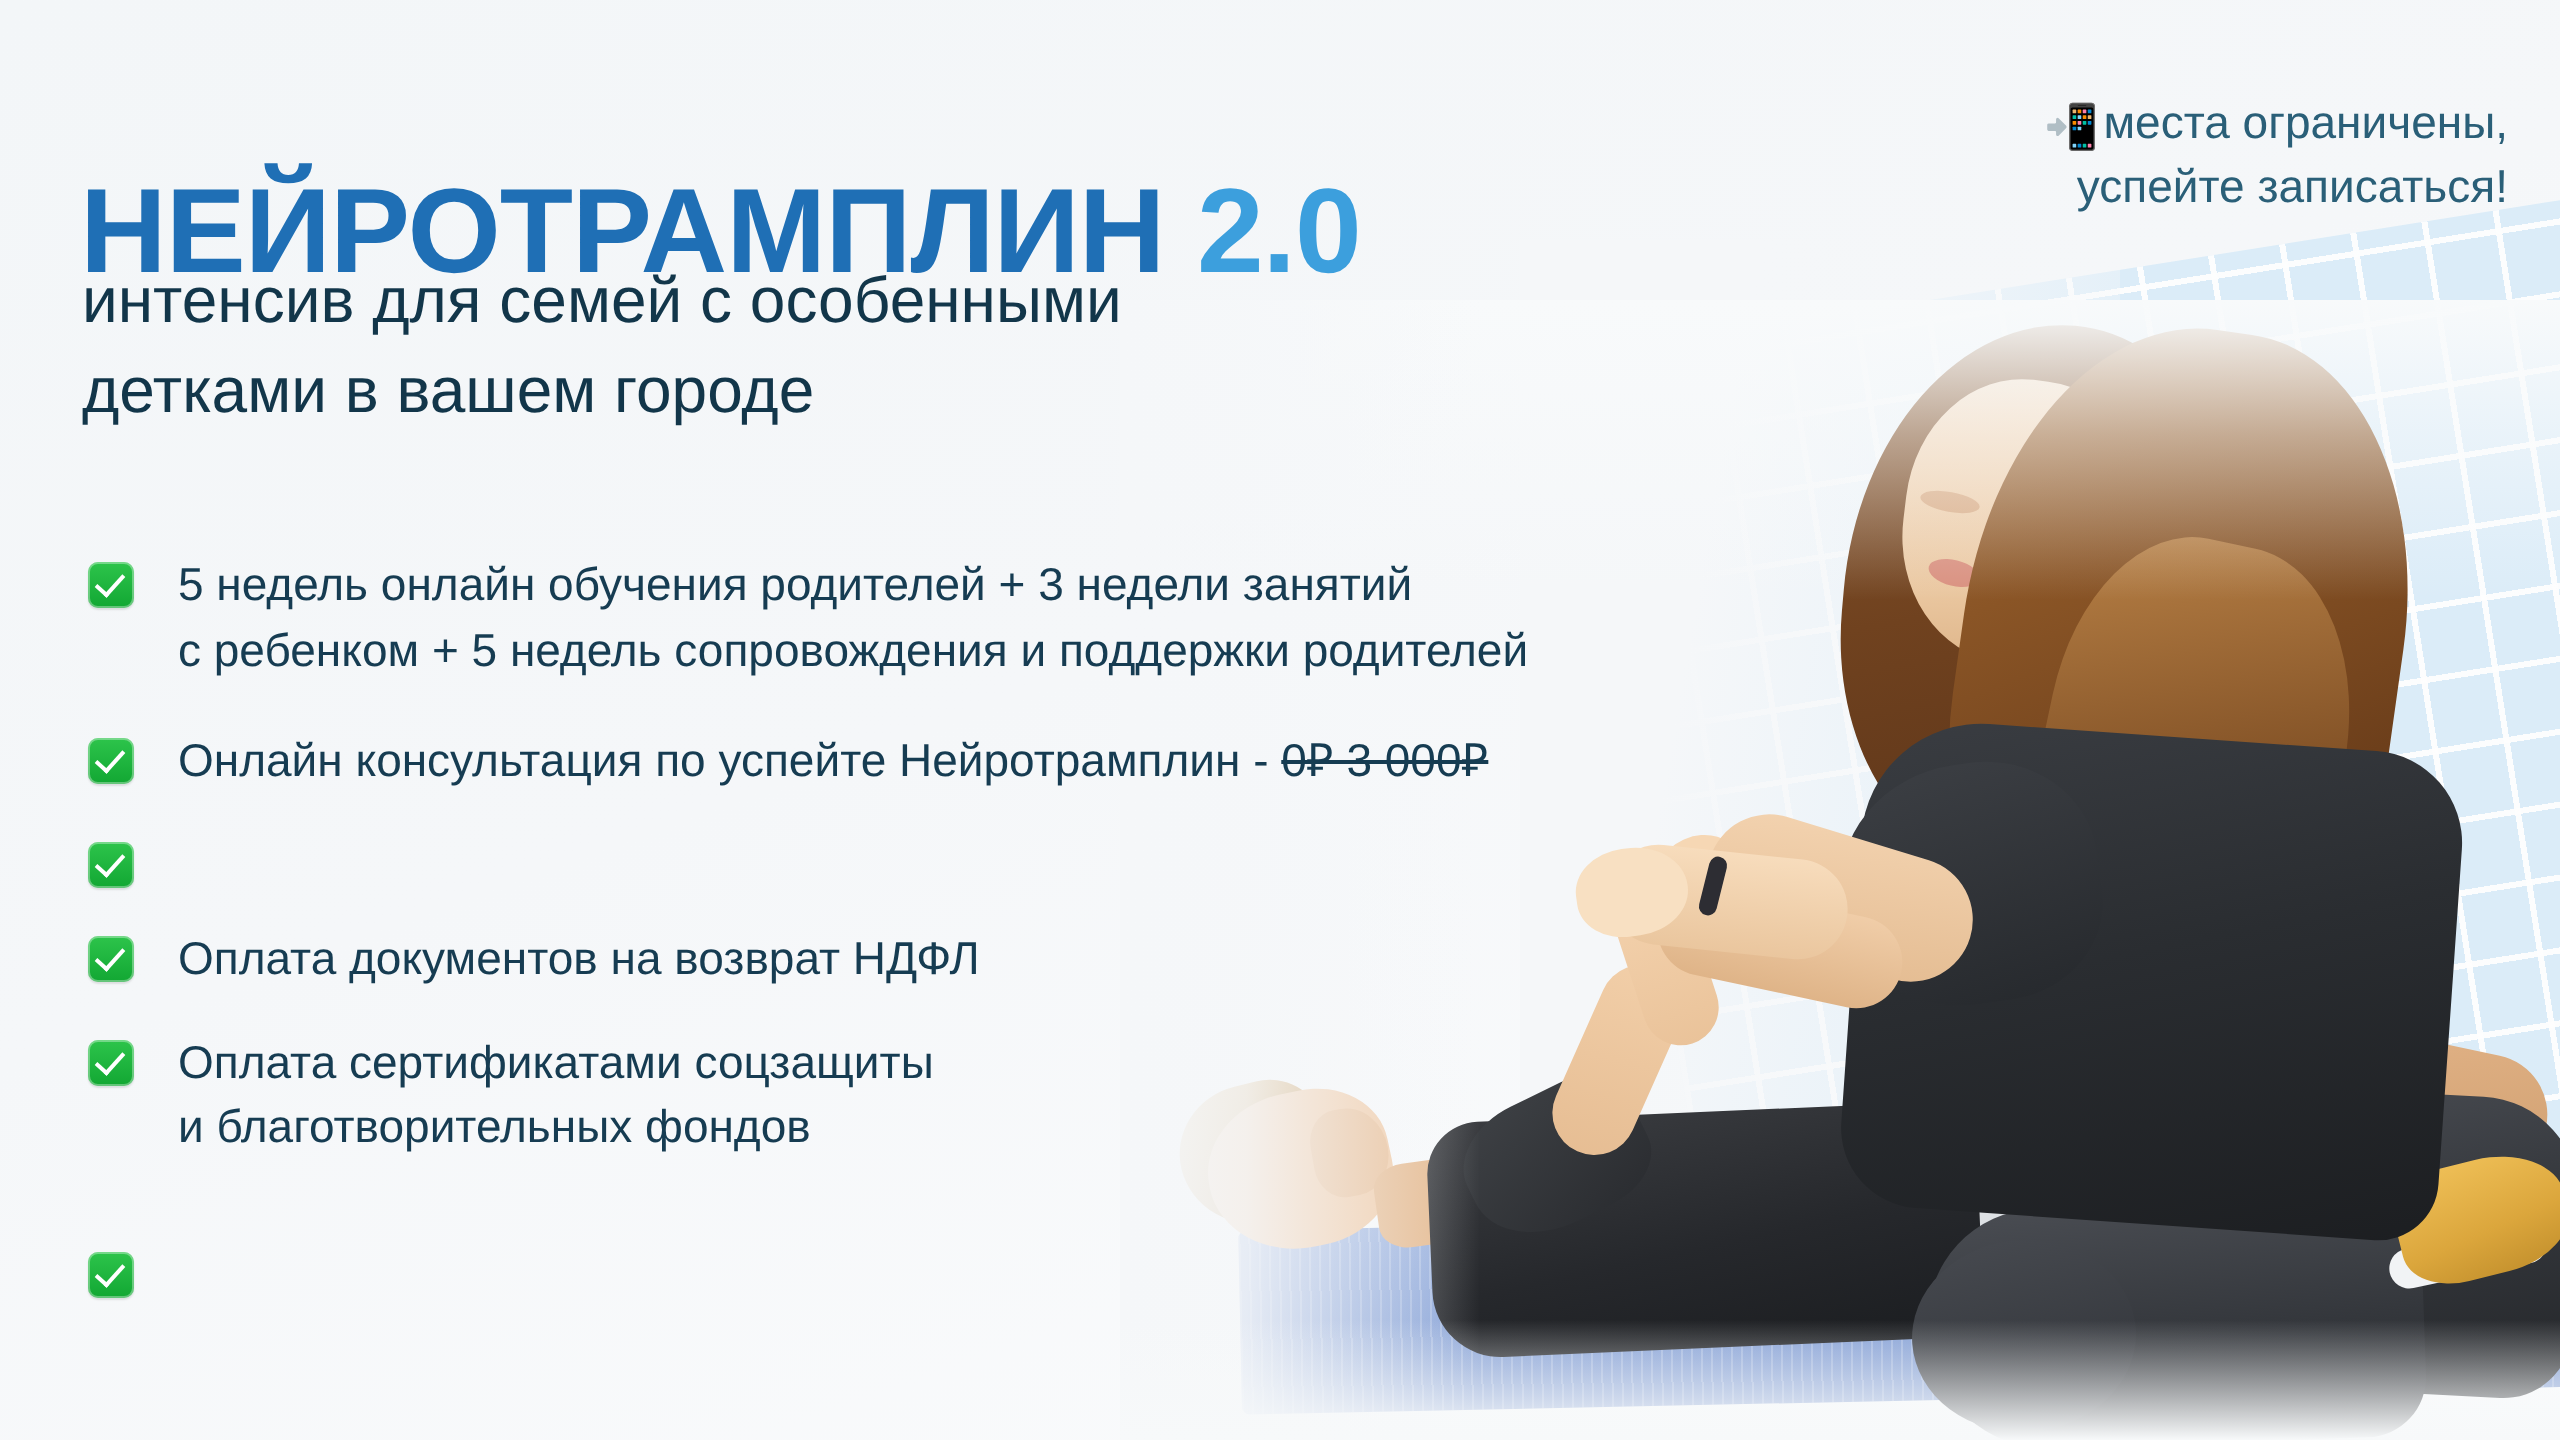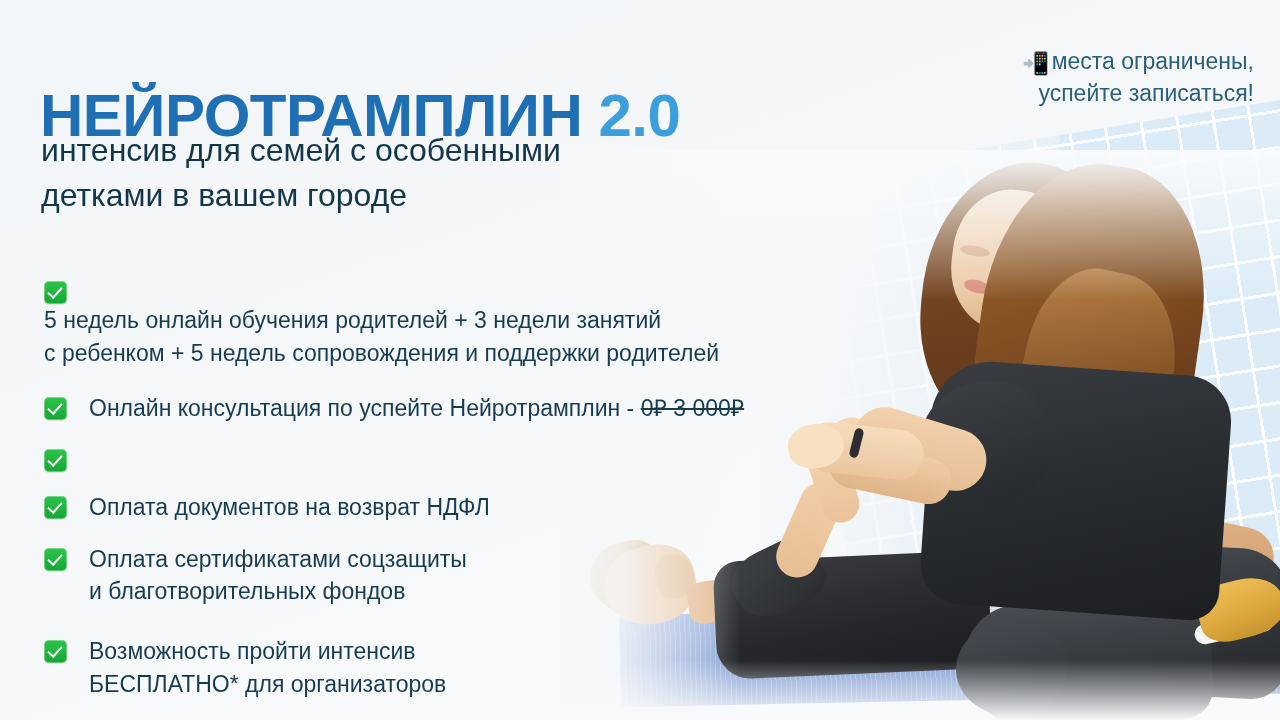--- a/index.html
+++ b/index.html
@@ -97,22 +97,22 @@
     position: absolute;
     left: 44px;
     top: 276px;
     width: 830px;
   }
   .feature {
     display: flex;
     align-items: flex-start;
     margin-bottom: 19px;
   }
-  .feature:nth-child(1) { margin-bottom: 23px; flex-direction: column; }
-  .feature:nth-child(5) { margin-bottom: 27px; }
+  .feature:nth-child(1) { margin-bottom: 23px; }
+  .feature:nth-child(5) { margin-bottom: 41px; }
 
   .check-icon {
     flex: 0 0 auto;
     width: 23px;
     height: 23px;
     margin-top: 5px;
     margin-right: 22px;
     border-radius: 5px;
     background: linear-gradient(180deg, #2dc44b 0%, #12a733 100%);
     box-shadow: inset 0 0 0 1px rgba(255,255,255,0.35), 0 1px 1px rgba(0,0,0,0.10);
@@ -610,18 +610,16 @@
     </div>
 
     <div class="feature">
       <span class="check-icon"></span>
       <span class="feature-text">Оплата сертификатами соцзащиты
 и благотворительных фондов</span>
     </div>
 
     <div class="feature">
       <span class="check-icon"></span>
-      <span class="feature-text">Возможность пройти интенсив
-БЕСПЛАТНО* для организаторов</span>
     </div>
 
   </div>
 </div>
 
 </body></html>

